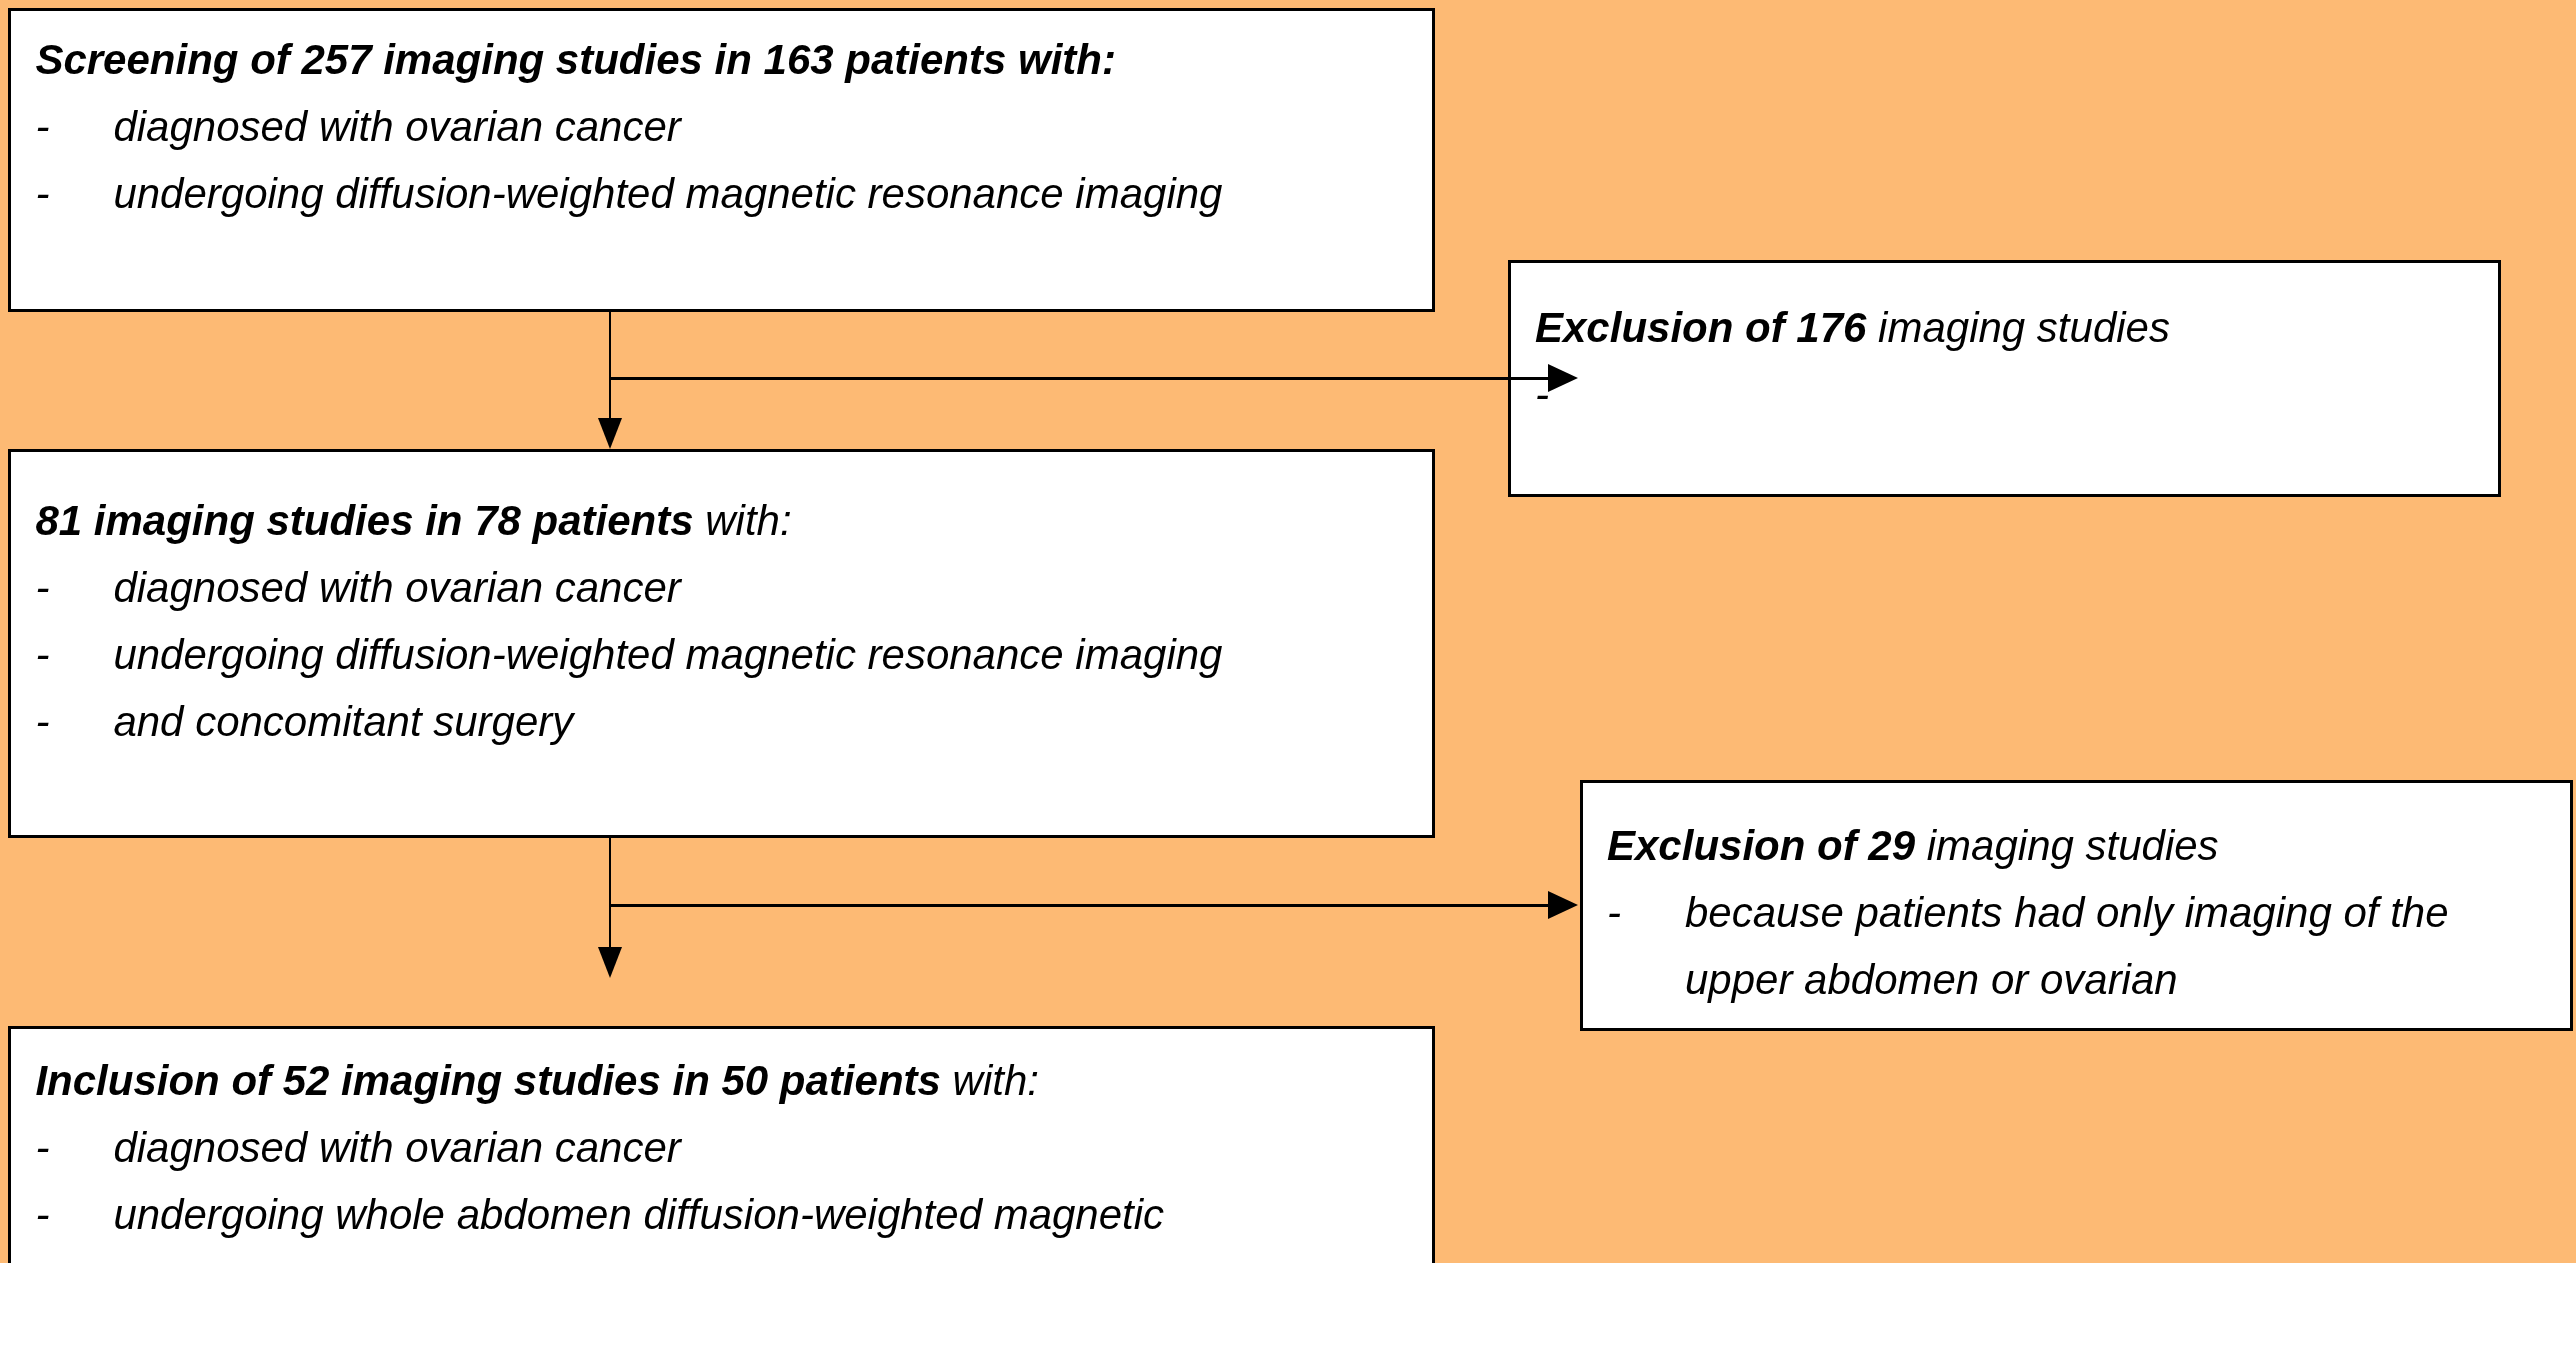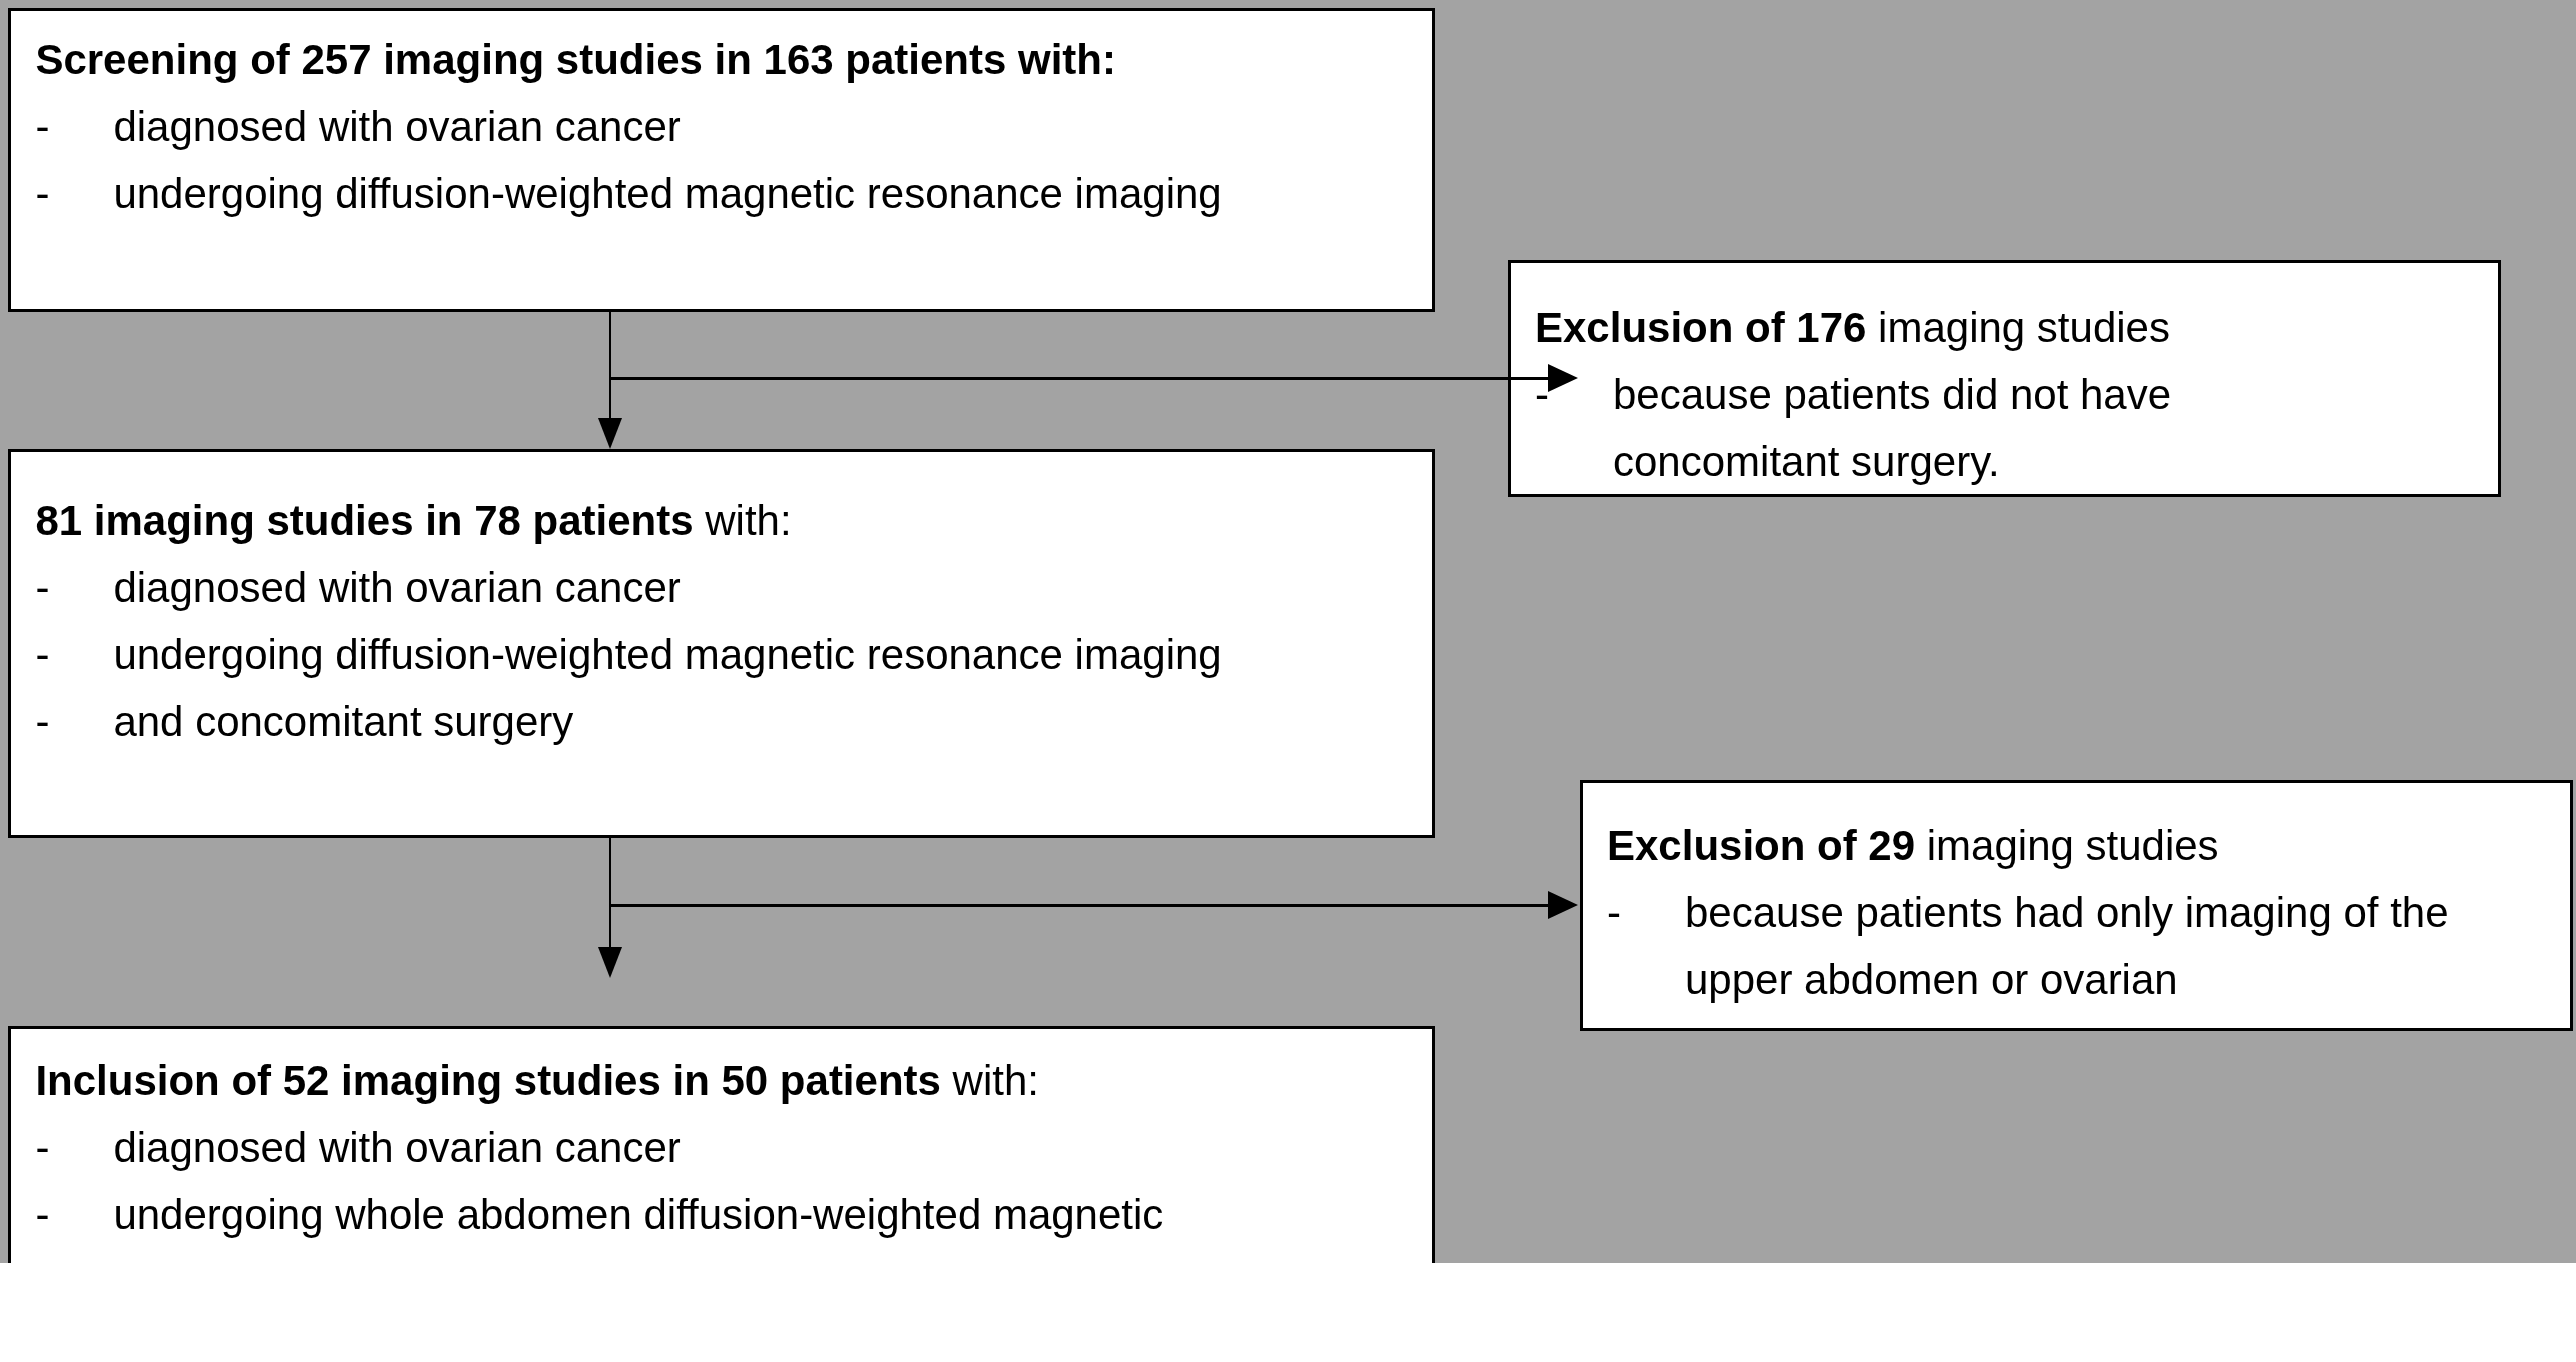--- a/index.html
+++ b/index.html
@@ -4,23 +4,24 @@
 <style>
   html, body {
     margin: 0;
     padding: 0;
     background: #ffffff;
   }
   .canvas {
     position: relative;
     width: 2576px;
     height: 1263px;
-    background: #a3a3a3;
+    background: #fdba74;
     font-family: "Liberation Sans", "DejaVu Sans", sans-serif;
     color: #000000;
+    font-style: italic;
   }
   .box {
     position: absolute;
     box-sizing: border-box;
     border: 3.6px solid #000000;
     background: #ffffff;
     padding: 14.4px 24px;
     font-size: 42px;
     line-height: 67px;
   }
@@ -128,21 +129,20 @@
     </ul>
   </div>
 
   <div class="box box-exclusion1 narrow">
     <div class="title">
       <span class="b">Exclusion of 176</span><span class="r"> imaging studies</span>
     </div>
     <ul class="bullets">
       <li class="bullet">
         <span class="dash">-</span>
-        <span class="text">because patients did not have concomitant surgery.</span>
       </li>
     </ul>
   </div>
 
   <div class="box box-exclusion2 narrow">
     <div class="title">
       <span class="b">Exclusion of 29</span><span class="r"> imaging studies</span>
     </div>
     <ul class="bullets">
       <li class="bullet">

